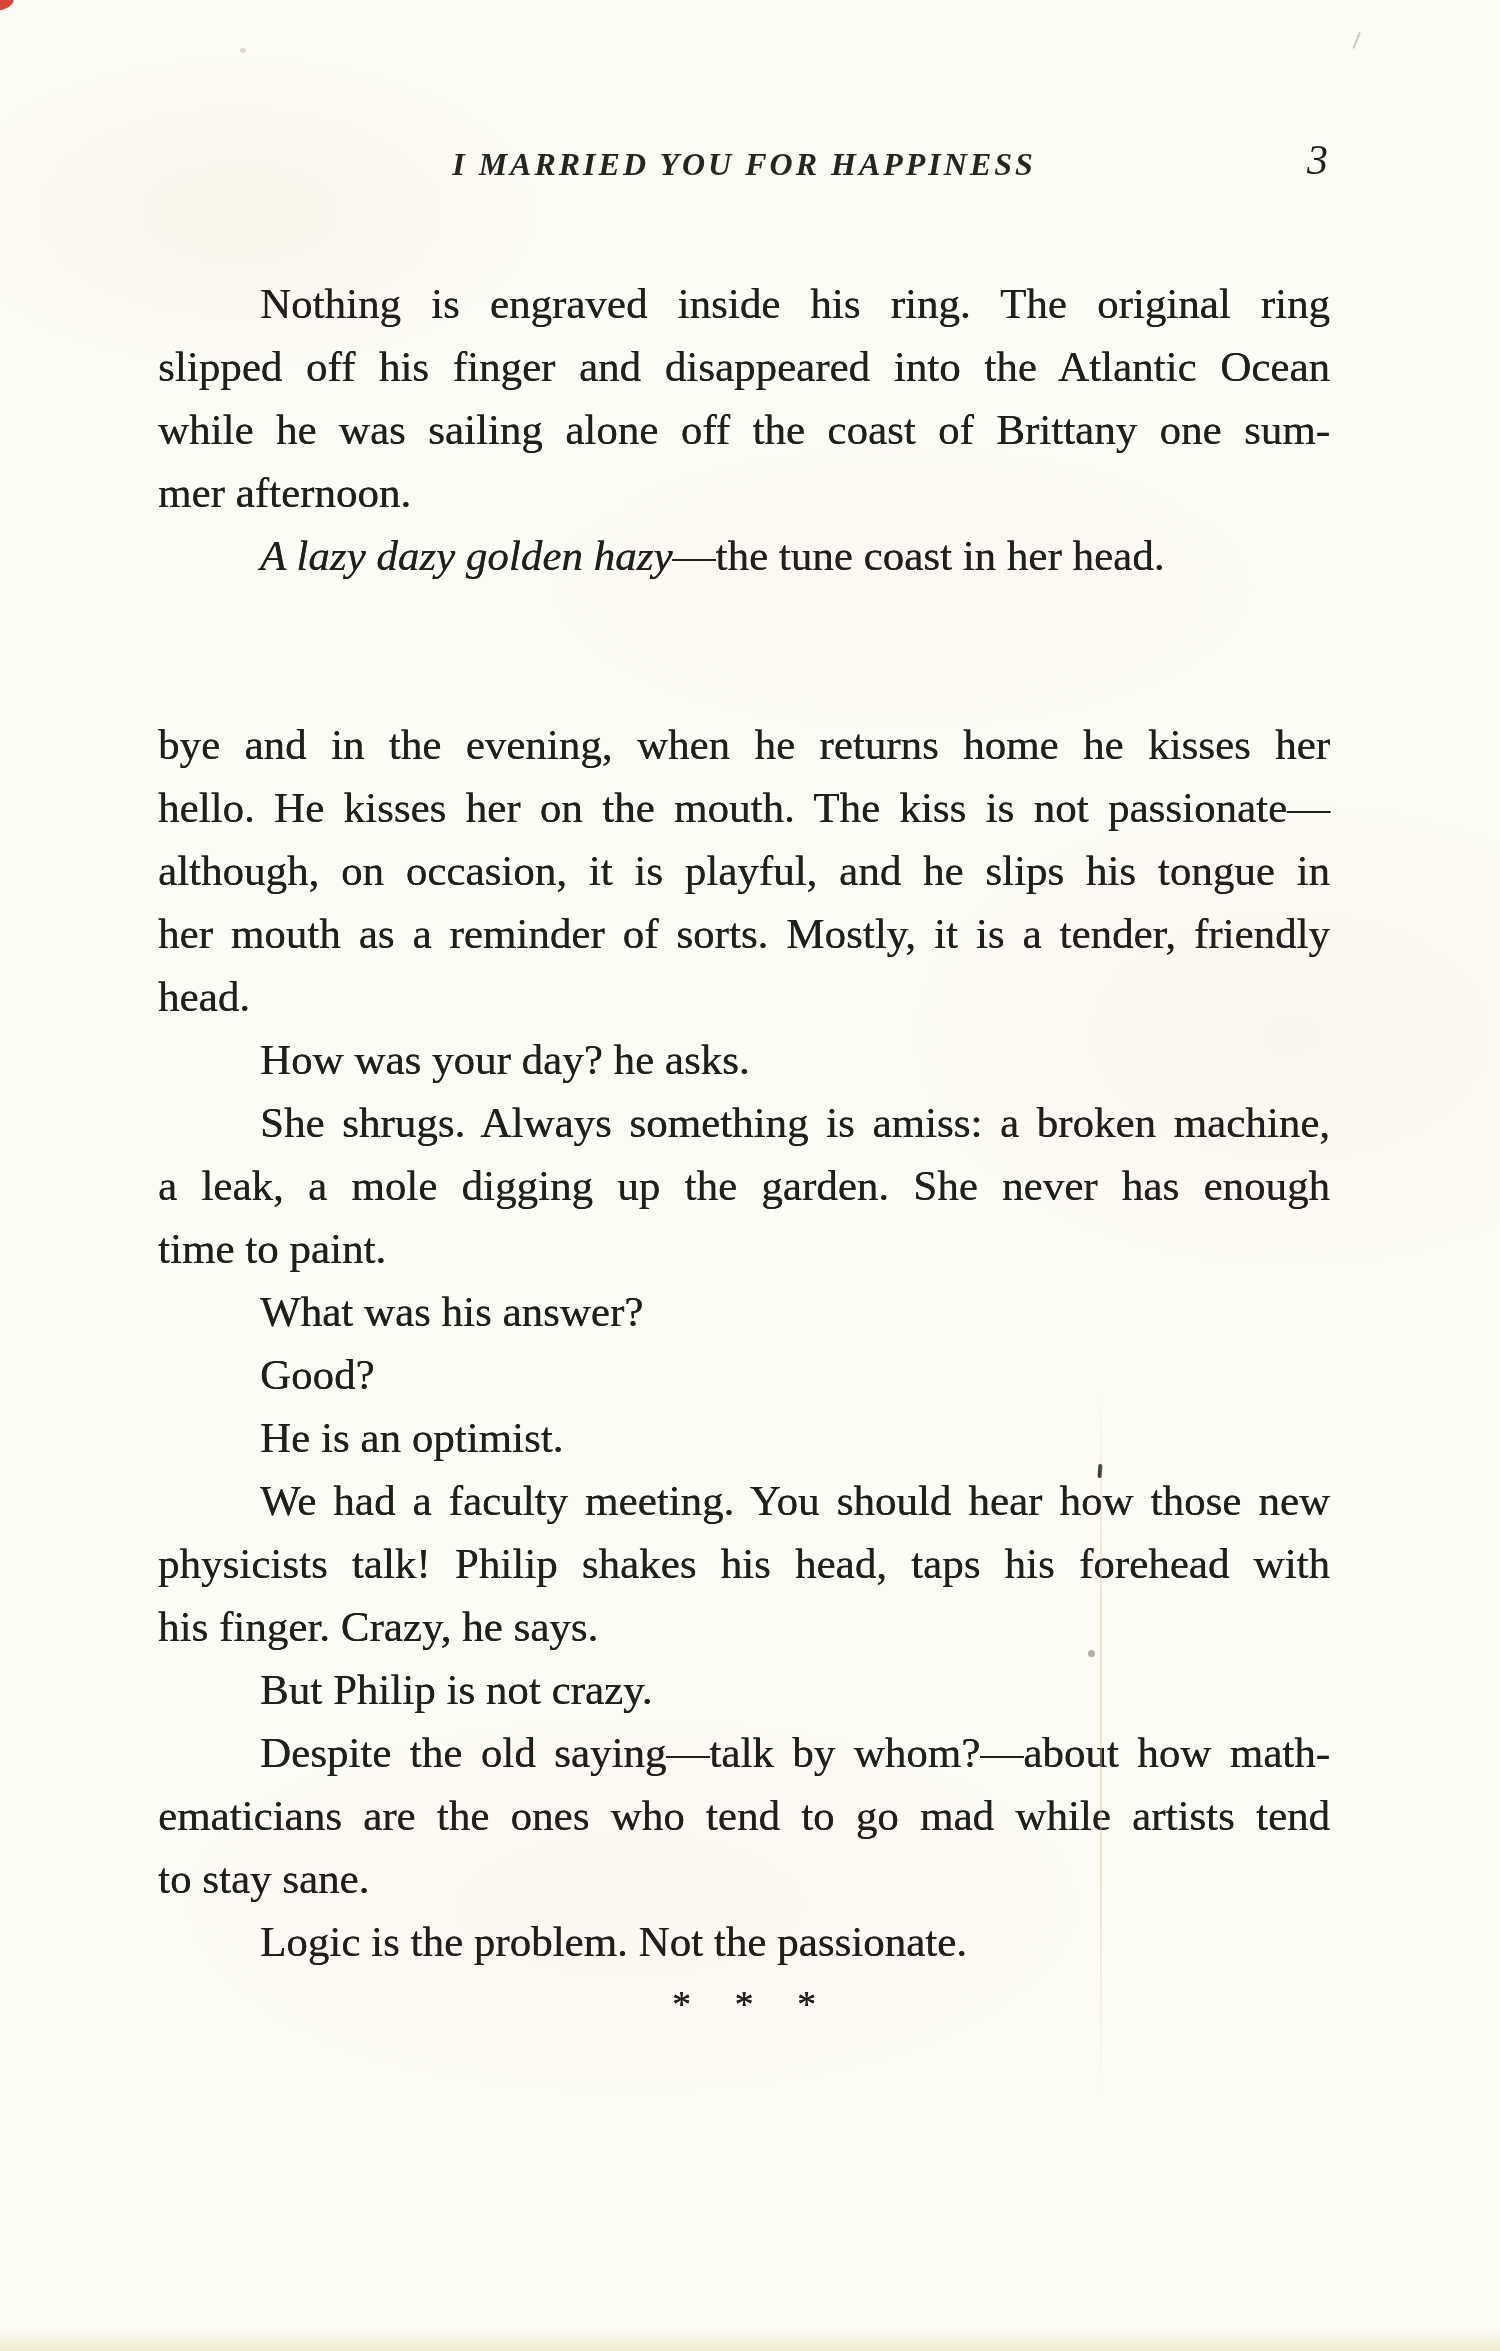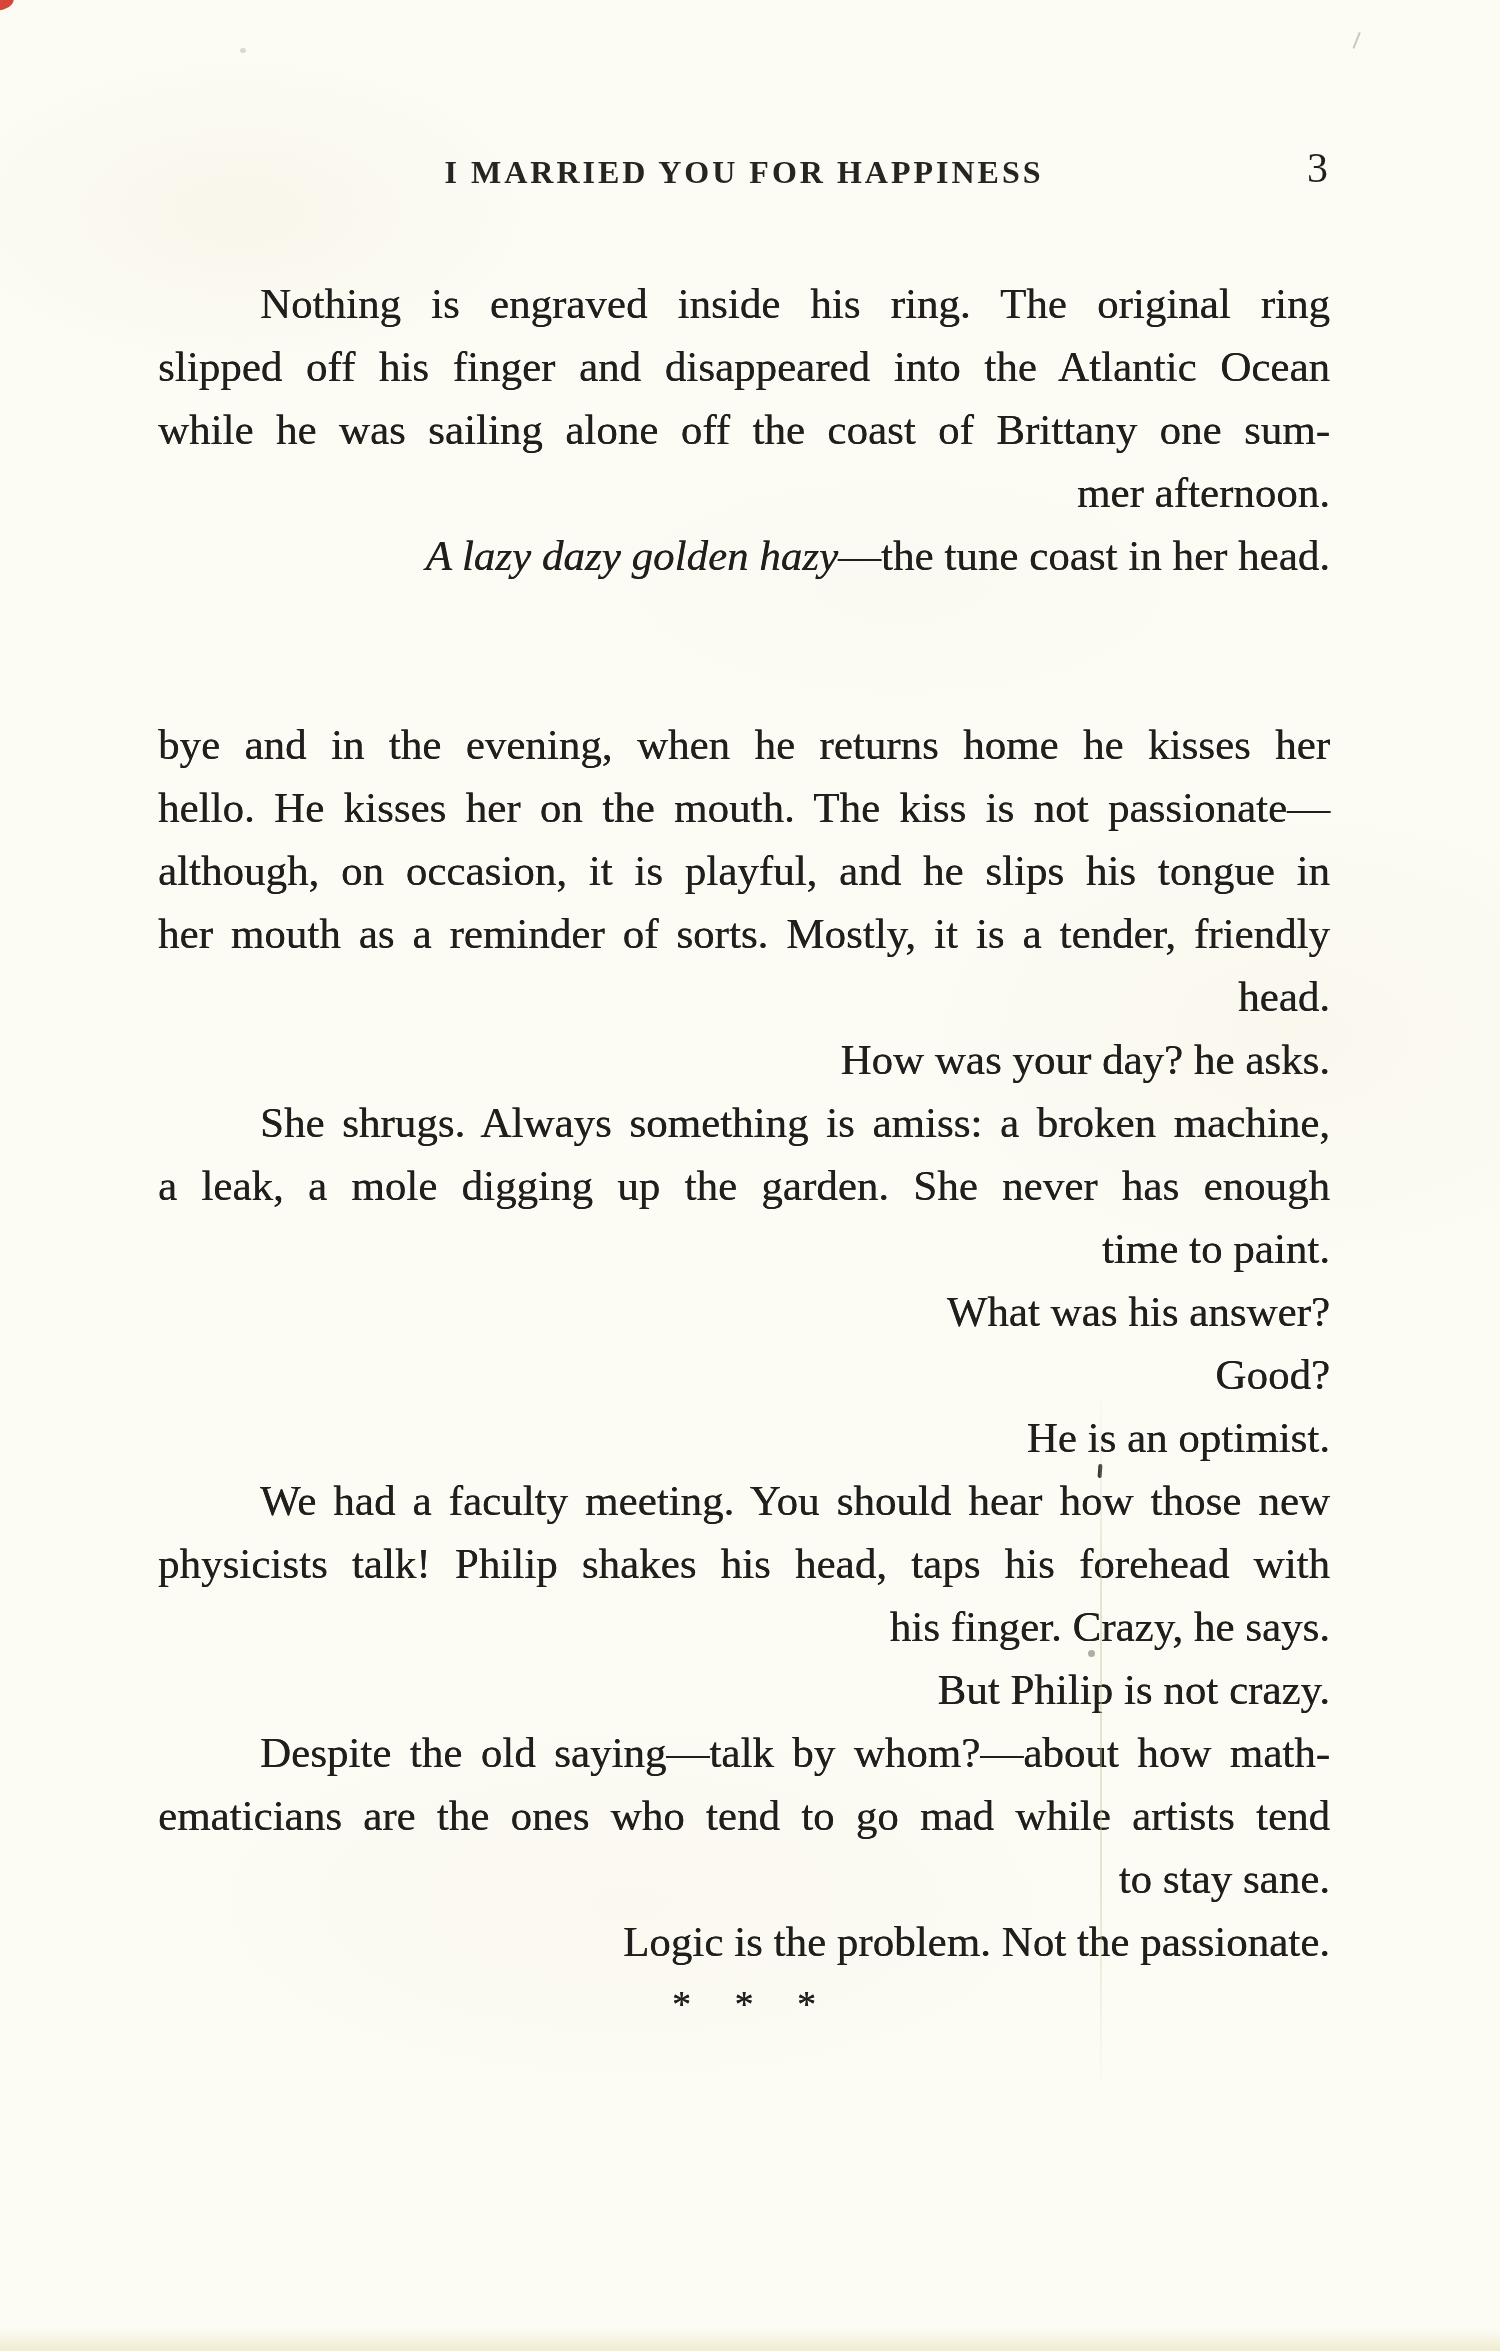--- a/index.html
+++ b/index.html
@@ -15,22 +15,23 @@
       radial-gradient(ellipse 620px 260px at 42% 81%, rgba(249,246,235,.55), transparent 72%),
       radial-gradient(ellipse 500px 200px at 60% 25%, rgba(250,248,240,.5), transparent 70%),
       #fcfbf4;
   }
 
   .page { position: absolute; inset: 0; }
 
   
   .header {
     position: absolute;
-    top: 150px; left: 158px; width: 1172px;
+    top: 142px; left: 158px; width: 1172px;
     height: 48px;
+    font-style: italic;
   }
   .running-title {
     text-align: center;
     font-size: 32px;
     font-weight: 700;
     letter-spacing: 3px;
     line-height: 44px;
     color: #262522;
   }
   .folio {
@@ -45,21 +46,20 @@
   .textblock {
     position: absolute;
     top: 272px; left: 158px; width: 1172px;
   }
   .ln {
     height: 63px;
     line-height: 63px;
     font-size: 43px;
     white-space: normal;
     text-shadow: 0.3px 0 0 currentColor;
-    text-align: right;
   }
   .ind { text-indent: 102px; font-family: Liberation Serif, serif; }
   .j   { text-align: justify; text-align-last: justify; }
   .gap { height: 126px; }
   .it  { font-style: italic; }
   .sep {
     text-align: center;
     font-size: 38px;
     word-spacing: 34px;
     text-align-last: center;

